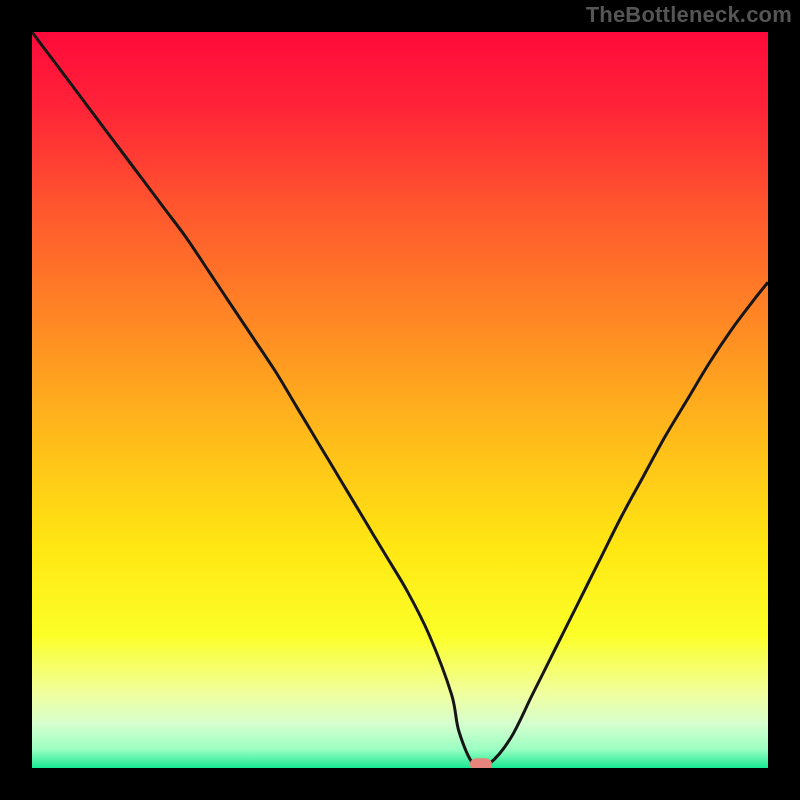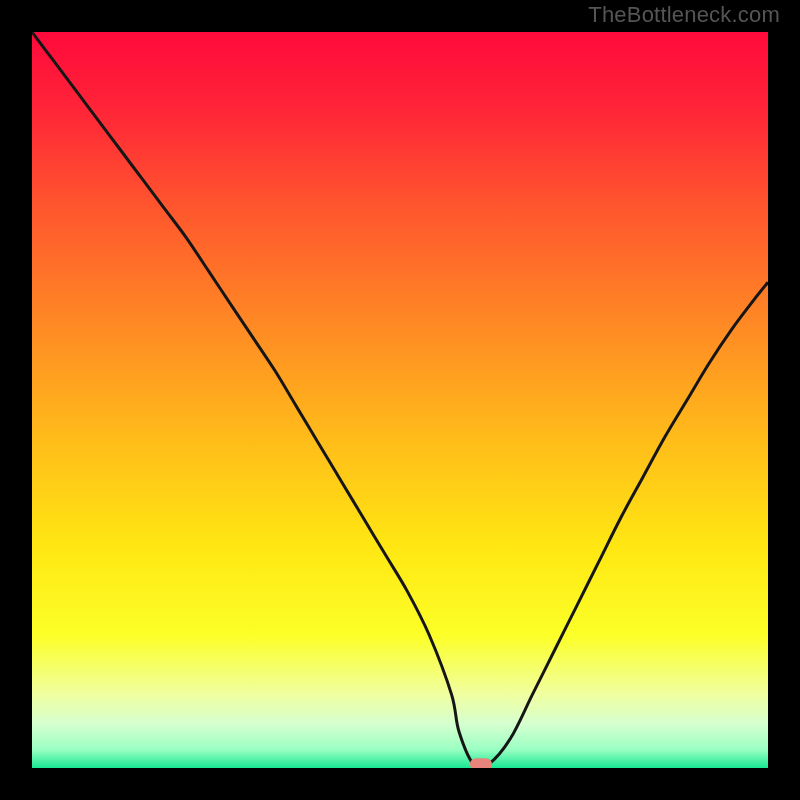--- a/index.html
+++ b/index.html
@@ -13,24 +13,24 @@
   }
   .chart-wrap {
     position: relative;
     width: 800px;
     height: 800px;
     background: #000;
   }
   .watermark {
     position: absolute;
     top: 2px;
-    right: 20px;
+    right: 8px;
     color: #555;
     font-size: 22px;
-    font-weight: 400;
+    font-weight: 700;
     letter-spacing: 0.2px;
     z-index: 10;
     user-select: none;
   }
   .plot-area {
     position: absolute;
     left: 32px;
     top: 32px;
     width: 736px;
     height: 736px;

